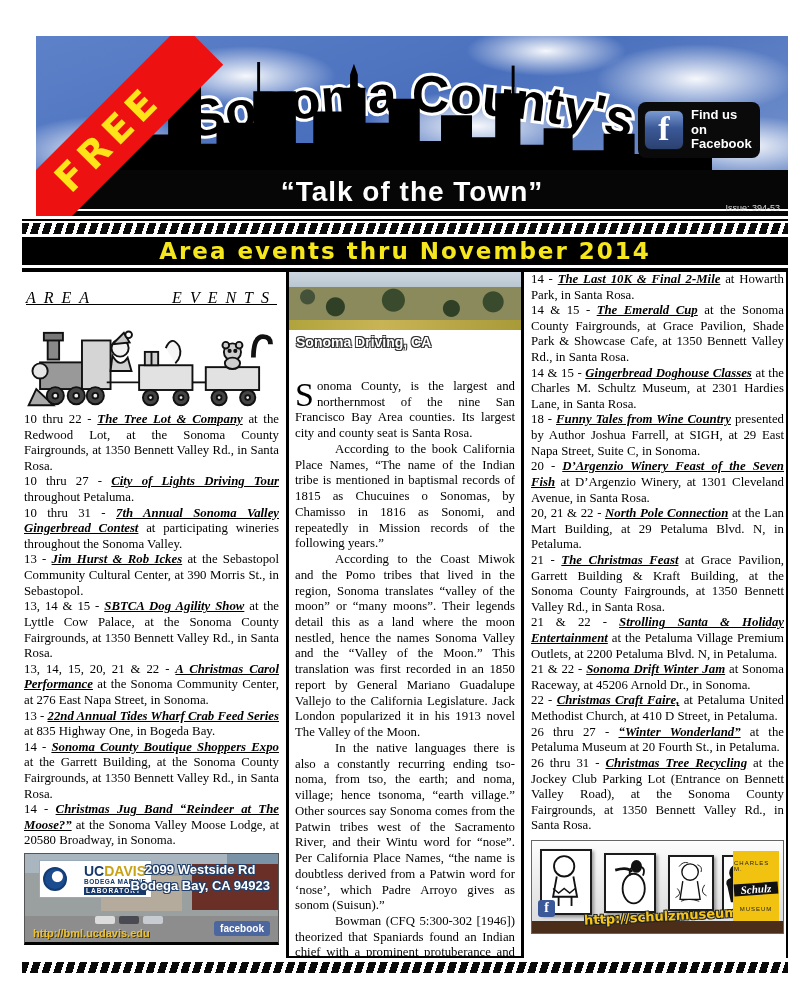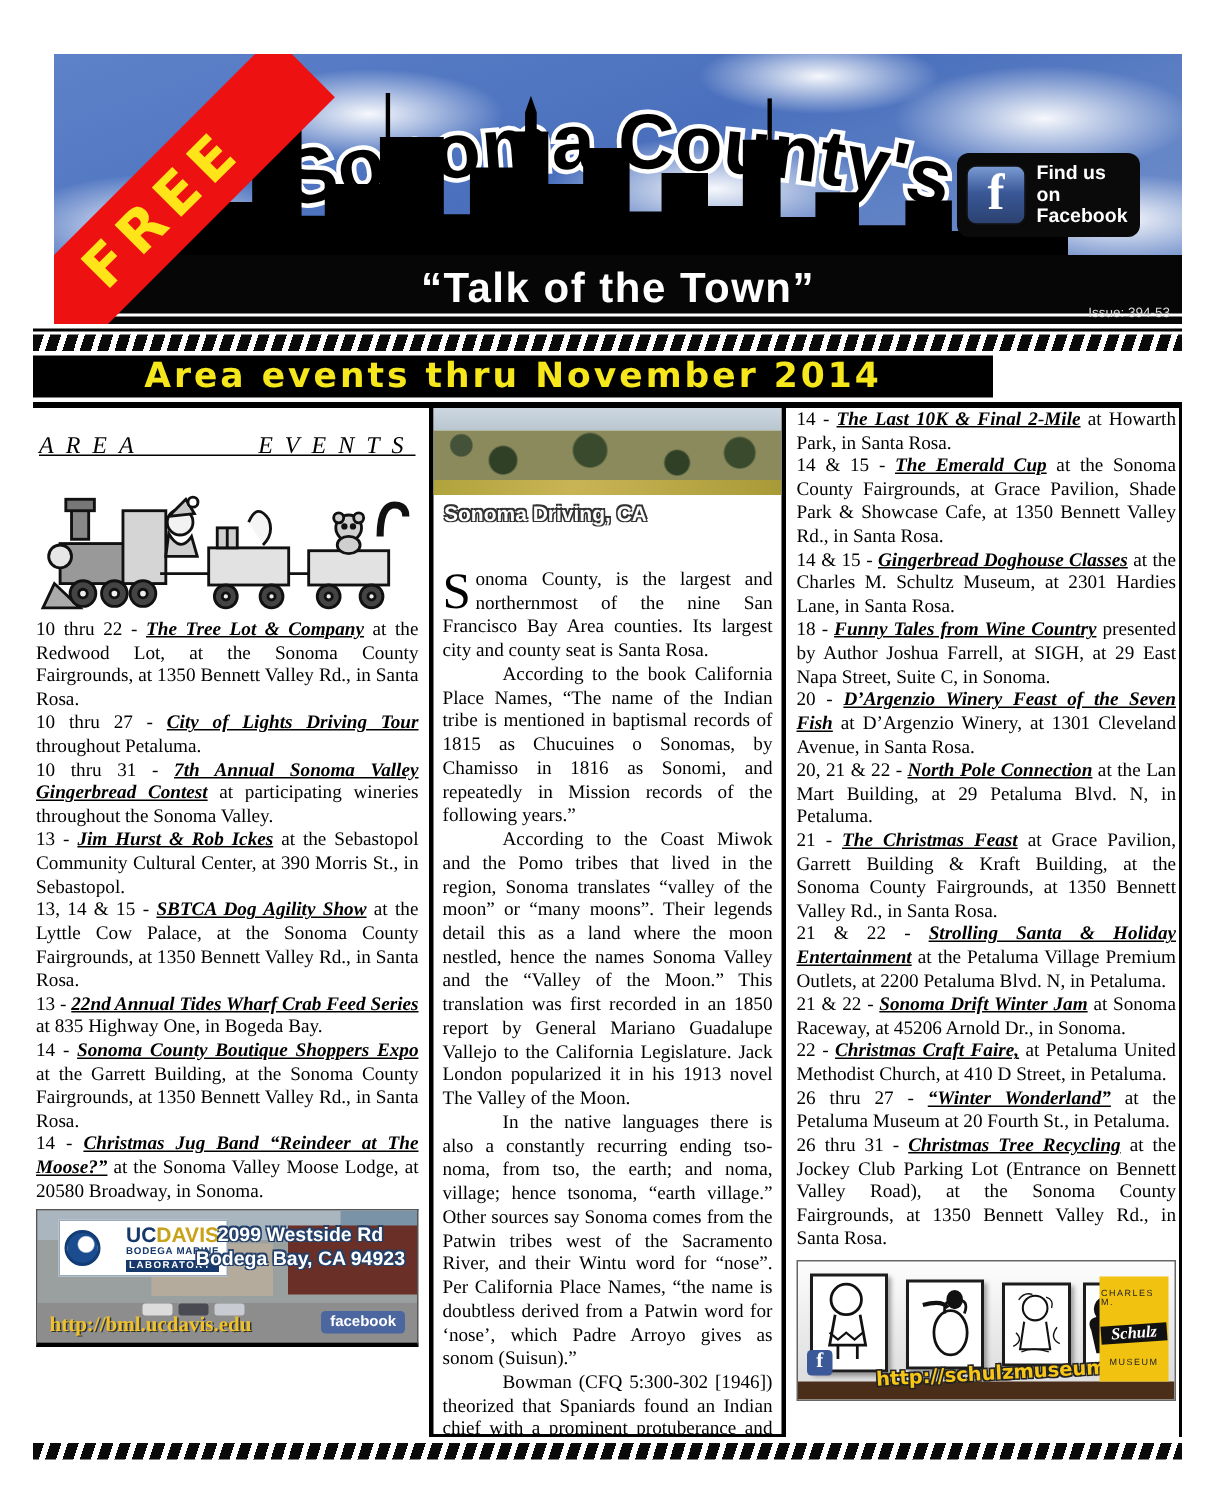--- a/index.html
+++ b/index.html
@@ -32,21 +32,21 @@
              border:1px solid #111; color:#fff; font-family:"Liberation Serif", serif; font-weight:bold;
              font-size:34px; line-height:36px; text-align:center; }
   .fb-text { color:#fff; font-family:"Liberation Sans", sans-serif; font-weight:bold; font-size:13px; line-height:1.15; }
 
   
   .thin-rule { position:absolute; left:22px; top:219px; width:766px; border-top:2px solid #000; }
   .hatch { position:absolute; left:22px; width:766px; height:11px;
            background:repeating-linear-gradient(108deg, #0a0a0a 0 7px, #fff 7px 11px); }
   .hatch-top { top:223px; }
   .hatch-bottom { top:962px; }
-  .banner { position:absolute; left:22px; top:237px; width:640px; height:28px; background:#000;
+  .banner { position:absolute; left:22px; top:237px; width:766px; height:28px; background:#000;
             display:flex; align-items:center; justify-content:center; }
   .banner span { color:#f6e71c; font-family:"DejaVu Sans", sans-serif; font-weight:bold;
                  font-size:23px; letter-spacing:2px; }
 
   
   .columns { position:absolute; left:22px; top:268px; width:766px; height:690px;
              display:grid; grid-template-columns:264px 238px 264px; border-top:4px solid #000; }
   .col { overflow:hidden; }
   .col-left  { padding:14px 7px 0 2px; }
   .col-mid   { border-left:3px solid #000; border-right:3px solid #000; border-bottom:2px solid #000; }
@@ -95,22 +95,22 @@
   .ucd-wave { width:24px; height:24px; border-radius:50%; flex:0 0 24px;
               background:radial-gradient(circle at 62% 38%, #fff 0 5px, #1a4c8f 6px); border:2px solid #123c74; }
   .ucd-logo-text { font-family:"Liberation Sans", sans-serif; line-height:1; }
   .ucd-uc { color:#16386b; font-weight:bold; font-size:14px; letter-spacing:0; }
   .ucd-davis { color:#c8a218; font-weight:bold; font-size:14px; }
   .ucd-sub { color:#16386b; font-weight:bold; font-size:6.5px; letter-spacing:.5px; }
   .ucd-lab { background:#16386b; color:#fff; font-weight:bold; font-size:6.5px; letter-spacing:1px; padding:1px 2px; margin-top:1px; }
   .ucd-address { position:absolute; right:8px; top:8px; text-align:center; color:#fff;
                  font-family:"Liberation Sans", sans-serif; font-weight:bold; font-size:13px; line-height:1.2;
                  text-shadow:-1px -1px 0 #23406b,1px -1px 0 #23406b,-1px 1px 0 #23406b,1px 1px 0 #23406b; }
-  .ucd-url { position:absolute; left:8px; bottom:3px; color:#f0c22a; font-family:Liberation Serif, serif;
-             font-weight:bold; font-size:14px; text-shadow:1px 1px 0 #333; cursor:pointer; }
+  .ucd-url { position:absolute; left:8px; bottom:3px; color:#f0c22a; font-family:Liberation Sans, sans-serif;
+             font-weight:bold; font-size:11px; text-shadow:1px 1px 0 #333; cursor:pointer; }
   .ucd-fb { position:absolute; right:8px; bottom:6px; background:#4c66a0; color:#fff; border-radius:3px;
             font-family:"Liberation Sans", sans-serif; font-weight:bold; font-size:10px; padding:2px 6px; cursor:pointer; }
 
   .schulz-ad { position:relative; width:100%; height:94px; margin-top:6px; border:1px solid #666;
                background:linear-gradient(#fdfdfd,#dfdfdf 80%); overflow:hidden; }
   .schulz-floor { position:absolute; left:0; bottom:0; width:100%; height:12px; background:#4a2e1a; }
   .frame { position:absolute; background:#fff; border:2px solid #1c1c1c; box-shadow:2px 2px 3px rgba(0,0,0,.35); }
   .f1{left:8px;top:8px;width:52px;height:66px;}  .f2{left:72px;top:12px;width:52px;height:60px;}
   .f3{left:136px;top:14px;width:46px;height:56px;} .f4{left:190px;top:14px;width:30px;height:58px;}
   .frame svg { width:100%; height:100%; }
@@ -223,20 +223,21 @@
         </g>
       </svg>
 
 
       <div>
           <p class="event"><span class="ev-date">10 thru 22 - </span><span class="ev-title">The Tree Lot &amp; Company</span><span class="ev-rest"> at the Redwood Lot, at the Sonoma County Fairgrounds, at 1350 Bennett Valley Rd., in Santa Rosa.</span></p>
           <p class="event"><span class="ev-date">10 thru 27 - </span><span class="ev-title">City of Lights Driving Tour</span><span class="ev-rest"> throughout Petaluma.</span></p>
           <p class="event"><span class="ev-date">10 thru 31 - </span><span class="ev-title">7th Annual Sonoma Valley Gingerbread Contest</span><span class="ev-rest"> at participating wineries throughout the Sonoma Valley.</span></p>
           <p class="event"><span class="ev-date">13 - </span><span class="ev-title">Jim Hurst &amp; Rob Ickes</span><span class="ev-rest"> at the Sebastopol Community Cultural Center, at 390 Morris St., in Sebastopol.</span></p>
           <p class="event"><span class="ev-date">13, 14 &amp; 15 - </span><span class="ev-title">SBTCA Dog Agility Show</span><span class="ev-rest"> at the Lyttle Cow Palace, at the Sonoma County Fairgrounds, at 1350 Bennett Valley Rd., in Santa Rosa.</span></p>
+          <p class="event"><span class="ev-date">13, 14, 15, 20, 21 &amp; 22 - </span><span class="ev-title">A Christmas Carol Performance</span><span class="ev-rest"> at the Sonoma Community Center, at 276 East Napa Street, in Sonoma.</span></p>
           <p class="event"><span class="ev-date">13 - </span><span class="ev-title">22nd Annual Tides Wharf Crab Feed Series</span><span class="ev-rest"> at 835 Highway One, in Bogeda Bay.</span></p>
           <p class="event"><span class="ev-date">14 - </span><span class="ev-title">Sonoma County Boutique Shoppers Expo</span><span class="ev-rest"> at the Garrett Building, at the Sonoma County Fairgrounds, at 1350 Bennett Valley Rd., in Santa Rosa.</span></p>
           <p class="event"><span class="ev-date">14 - </span><span class="ev-title">Christmas Jug Band “Reindeer at The Moose?”</span><span class="ev-rest"> at the Sonoma Valley Moose Lodge, at 20580 Broadway, in Sonoma.</span></p>
         </div>
 
       <div class="ucd-ad">
         <div class="ucd-ocean"></div>
         <div class="ucd-bldg-r"></div>
         <div class="ucd-bldg-m"></div>
         <div class="ucd-car car1"></div>

